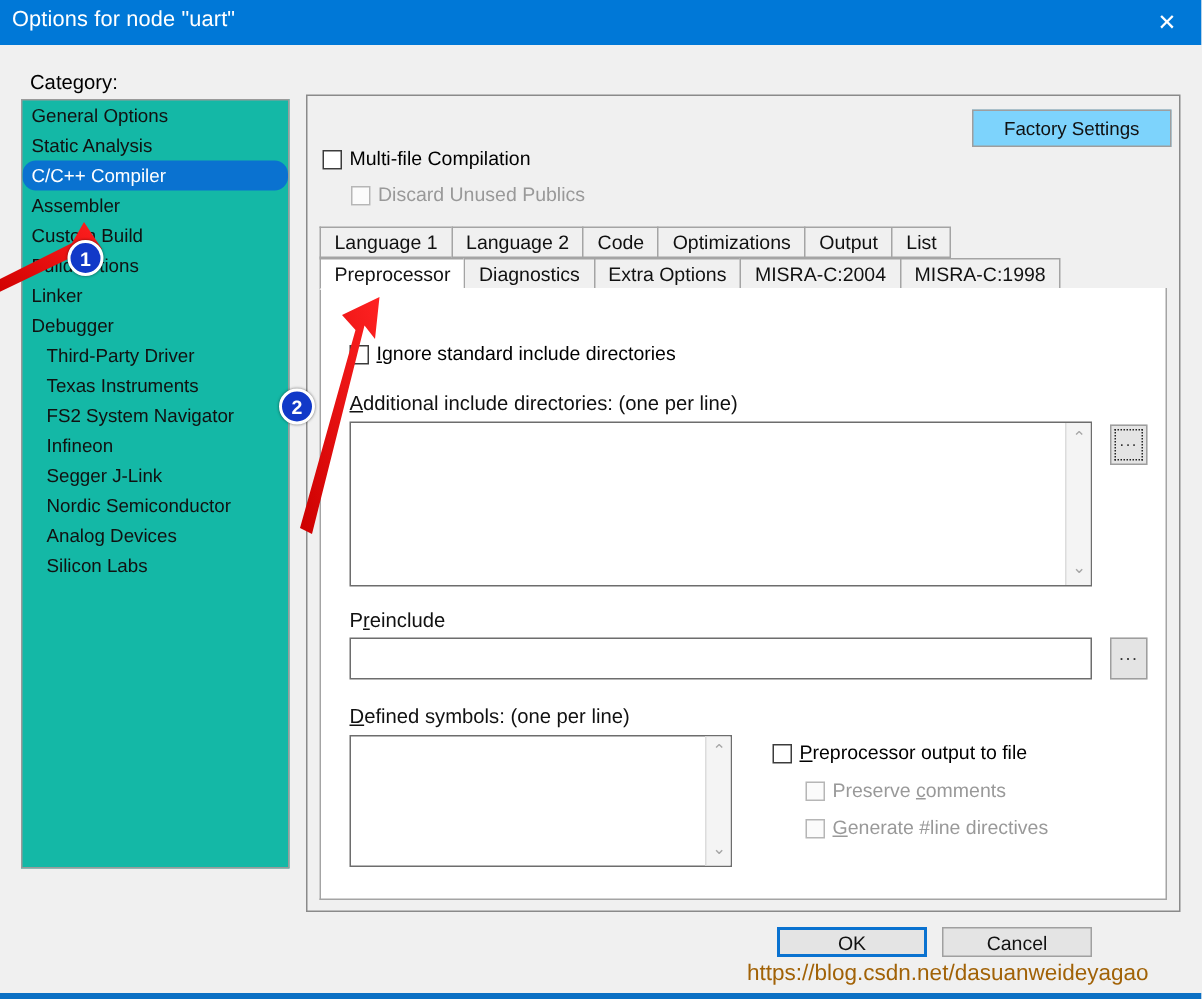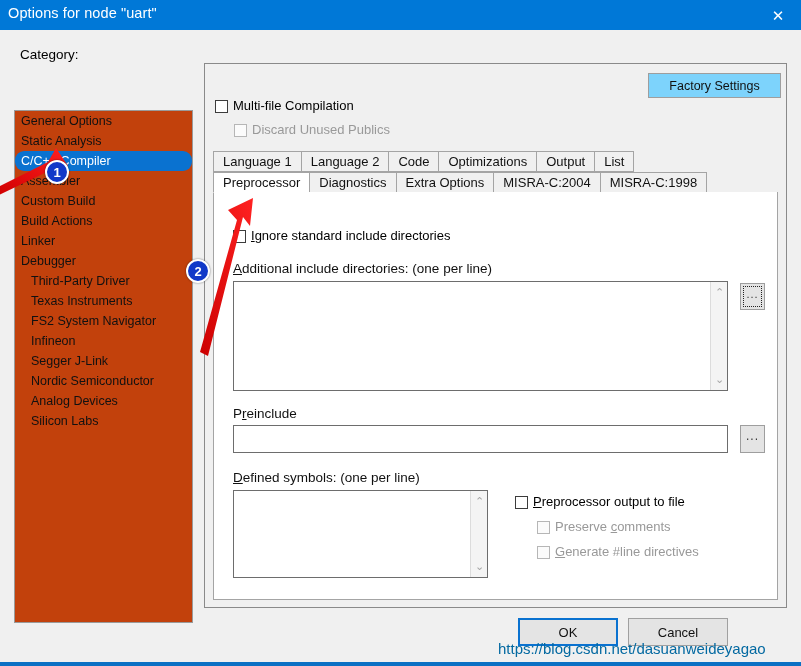--- a/index.html
+++ b/index.html
@@ -38,21 +38,21 @@
     position:absolute; left:0; top:662px; width:801px; height:4px;
     background:#0b70c4;
   }
 
   
   #category-label{
     position:absolute; left:20px; top:47px; font-size:13.5px;
   }
   #category-list{
     position:absolute; left:14px; top:66px; width:179px; height:513px;
-    background:#c2410c; border:1px solid #9a9a9a; overflow:hidden;margin-top:44px;
+    background:#14b8a6; border:1px solid #9a9a9a; overflow:hidden;
   }
   .cat-item{
     height:20px; line-height:20px; padding-left:6px;
     font-size:12.5px; white-space:nowrap; color:#111;
   }
   .cat-item.indent{ padding-left:16px; }
   .cat-item.selected{ background:#0a72d0; color:#fff;border-radius:9px; }
 
   
   #group-box{
@@ -145,21 +145,21 @@
     font-size:11px; padding-bottom:5px;
   }
   #dots-preinclude{ left:740px; top:425px; width:25px; height:28px; padding-bottom:6px; }
 
   #cb-ppout{ left:515px; top:494px; }
   #cb-preserve{ left:537px; top:519px; }
   #cb-genline{ left:537px; top:544px; }
 
   
   .dlg-btn{
-    position:absolute; height:28px;
+    position:absolute; height:20px;
     display:flex; align-items:center; justify-content:center;
     font-size:13px; color:#111;
     background:#e4e4e4; border:1px solid #a0a0a0;
   }
   #btn-ok{
     left:518px; top:618px; width:100px;
     border:2px solid #0a72d0; background:#e4e4e4;
   }
   #btn-cancel{ left:628px; top:618px; width:100px; }
 
@@ -173,21 +173,21 @@
   }
   #badge-1{ left:45px; top:160px; }
   #badge-2{ left:186px; top:259px; }
 
   .arrow-svg{ position:absolute; pointer-events:none; }
   #arrow-1{ left:-4px; top:148px; width:90px; height:48px; }
   #arrow-2{ left:190px; top:190px; width:80px; height:170px; }
 
   #watermark{
     position:absolute; left:498px; top:640px; width:300px;
-    color:#0369a1; font-size:15px; white-space:nowrap;
+    color:#a16207; font-size:15px; white-space:nowrap;
     font-family:"Liberation Sans", sans-serif;
   }
 </style>
 </head>
 <body>
 
 <div id="titlebar">
   <div id="title-text">Options for node "uart"</div>
   <div id="close-btn">✕</div>
 </div>

